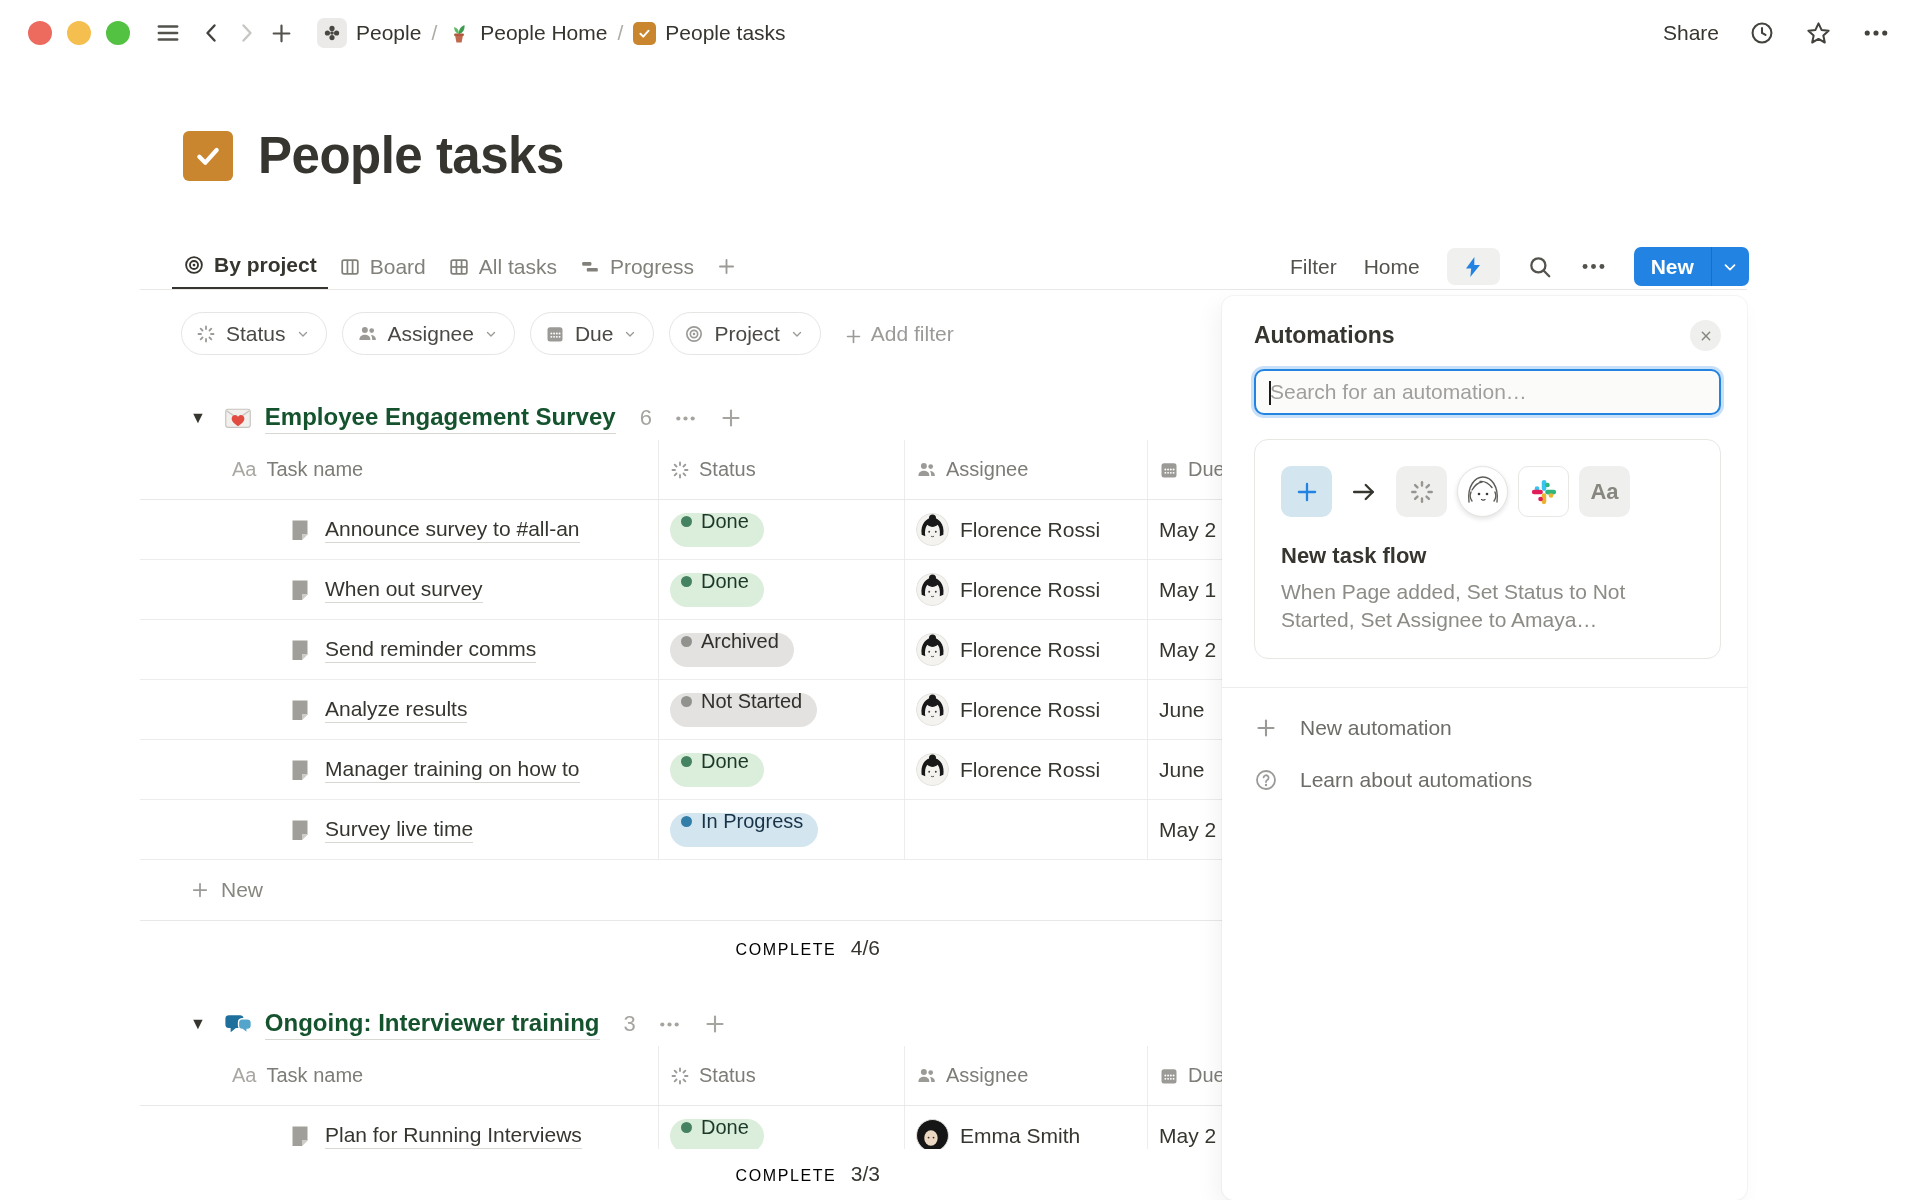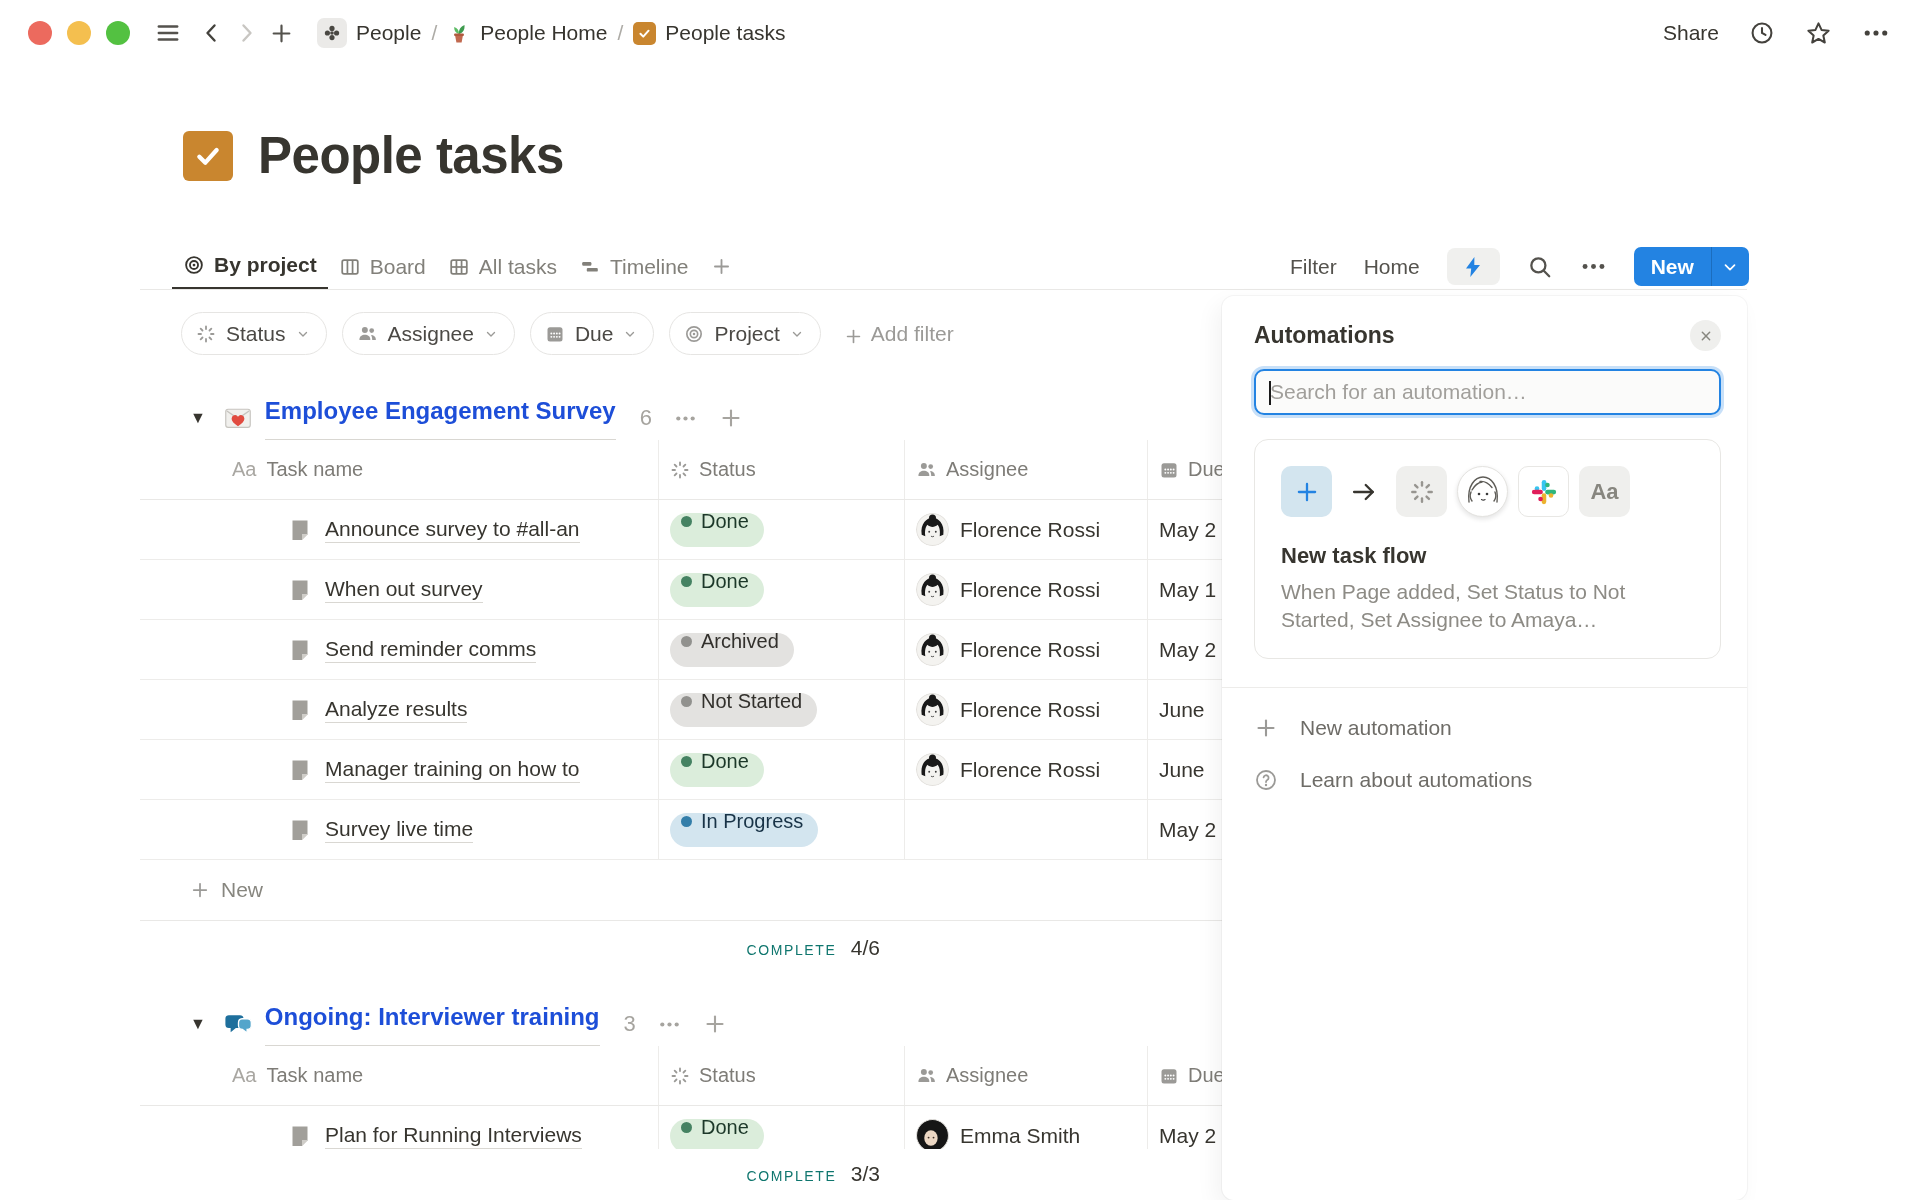--- a/index.html
+++ b/index.html
@@ -44,21 +44,21 @@
   #chips-row{position:absolute;left:181px;top:312px;display:flex;align-items:center;gap:15px}
   .chip{display:flex;align-items:center;gap:10px;height:43px;padding:0 16px 0 14px;border:1px solid #E6E5E3;border-radius:22px;font-size:21px;color:#4B4945;background:#fff;cursor:pointer}
   .chip .cicon{color:#9B9A97}
   .add-filter{display:flex;align-items:flex-end;gap:8px;font-size:21px;color:#9B9A97;margin-left:8px;cursor:pointer}
 
   
   .group{position:absolute;left:140px;width:1300px}
   .ghead{display:flex;align-items:center;height:44px;padding-left:50px}
   .gtoggle{color:#37352F;margin-right:18px;cursor:pointer}
   .gemoji{margin-right:13px}
-  .gtitle{font-size:24px;font-weight:700;color:#1d4ed8;border-bottom:1.5px solid #D9D7D2;padding-bottom:14px;cursor:pointer}
+  .gtitle{font-size:24px;font-weight:700;color:#14532d;border-bottom:1.5px solid #D9D7D2;padding-bottom:2px;cursor:pointer}
   .gcount{font-size:22px;color:#A6A49F;margin-left:24px}
   .gbtn{color:#A6A49F;margin-left:22px;cursor:pointer}
   .trow{display:grid;grid-template-columns:518px 246px 243px 293px;height:60px;border-bottom:1px solid #EDECEA}
   .cell{display:flex;align-items:center;height:100%;overflow:hidden;white-space:nowrap}
   .c2,.c3,.c4{border-left:1px solid #EDECEA;padding-left:11px}
   .c1{padding-left:148px;gap:13px}
   .thead .c1{padding-left:92px;gap:10px}
   .thead{border-bottom:1px solid #E9E8E6}
   .hlbl{font-size:20px;color:#7E7C77}
   .aa{font-size:20px;color:#A9A7A2}
@@ -68,21 +68,21 @@
   .pill .dot{width:11px;height:11px;border-radius:50%}
   .pill-done{background:#DBEDDB;color:#1C3829}.pill-done .dot{background:#458262}
   .pill-gray{background:#E3E2E0;color:#32302C}.pill-gray .dot{background:#91918E}
   .pill-blue{background:#D3E5EF;color:#183347}.pill-blue .dot{background:#337EA9}
   .avatar{width:33px;height:33px;border-radius:50%;margin-right:11px;flex:none}
   .aname{font-size:21px;color:#37352F}
   .due-txt{font-size:21px;color:#37352F}
   .newrow{display:flex;align-items:center;height:60px;padding-left:50px;gap:11px;color:#87867F;font-size:21px;cursor:pointer}
   .grp-divider{position:absolute;left:140px;width:1607px;height:1px;background:#E9E8E6}
   .complete-row{position:absolute;left:140px;width:740px;text-align:right}
-  .complete-lbl{font-size:14px;letter-spacing:1.6px;color:#0f766e}
+  .complete-lbl{font-size:16px;letter-spacing:1.6px;color:#000000}
   .complete-val{font-size:21px;color:#37352F;margin-left:10px}
 
   
   #bottom-strip{position:absolute;left:0;top:1149px;width:1795px;height:51px;background:#fff;z-index:20}
 
   
   #auto-pop{position:absolute;left:1222px;top:296px;width:525px;height:904px;background:#fff;border-radius:12px;z-index:30;
     box-shadow:0 0 0 1px rgba(15,15,15,.04), -6px 8px 22px rgba(15,15,15,.05);padding:24px 26px 0 32px}
   .ap-head{display:flex;align-items:center;justify-content:space-between}
   .ap-title{font-size:23px;font-weight:700;color:#37352F}
@@ -401,21 +401,21 @@
   <span class="vtab">
     <svg class="ic" width="22" height="22">
         <use href="#i-grid"></use>
       </svg>
     <span>All tasks</span>
   </span>
   <span class="vtab">
     <svg class="ic" width="22" height="22">
         <use href="#i-timeline"></use>
       </svg>
-    <span>Timeline</span>
+    <span>Progress</span>
   </span>
   <span class="vtab">
     <svg class="ic" width="21" height="21" style="color:#9B9A97">
         <use href="#i-plus"></use>
       </svg>
   </span>
 </div>
 <div id="tabs-divider"></div>
 
 <div id="toolbar-right">

